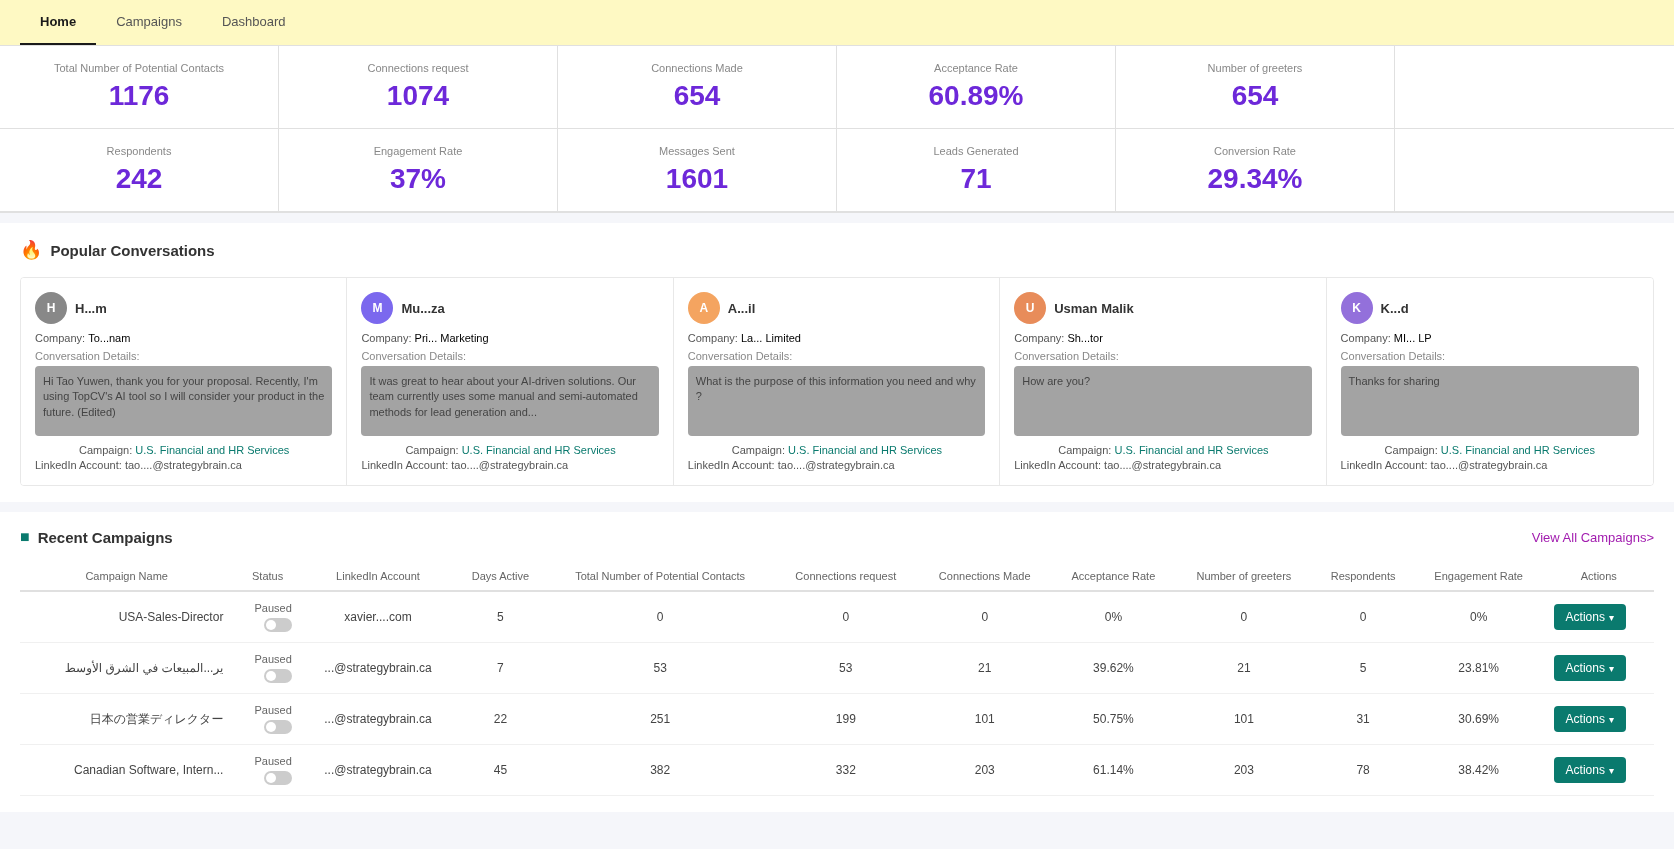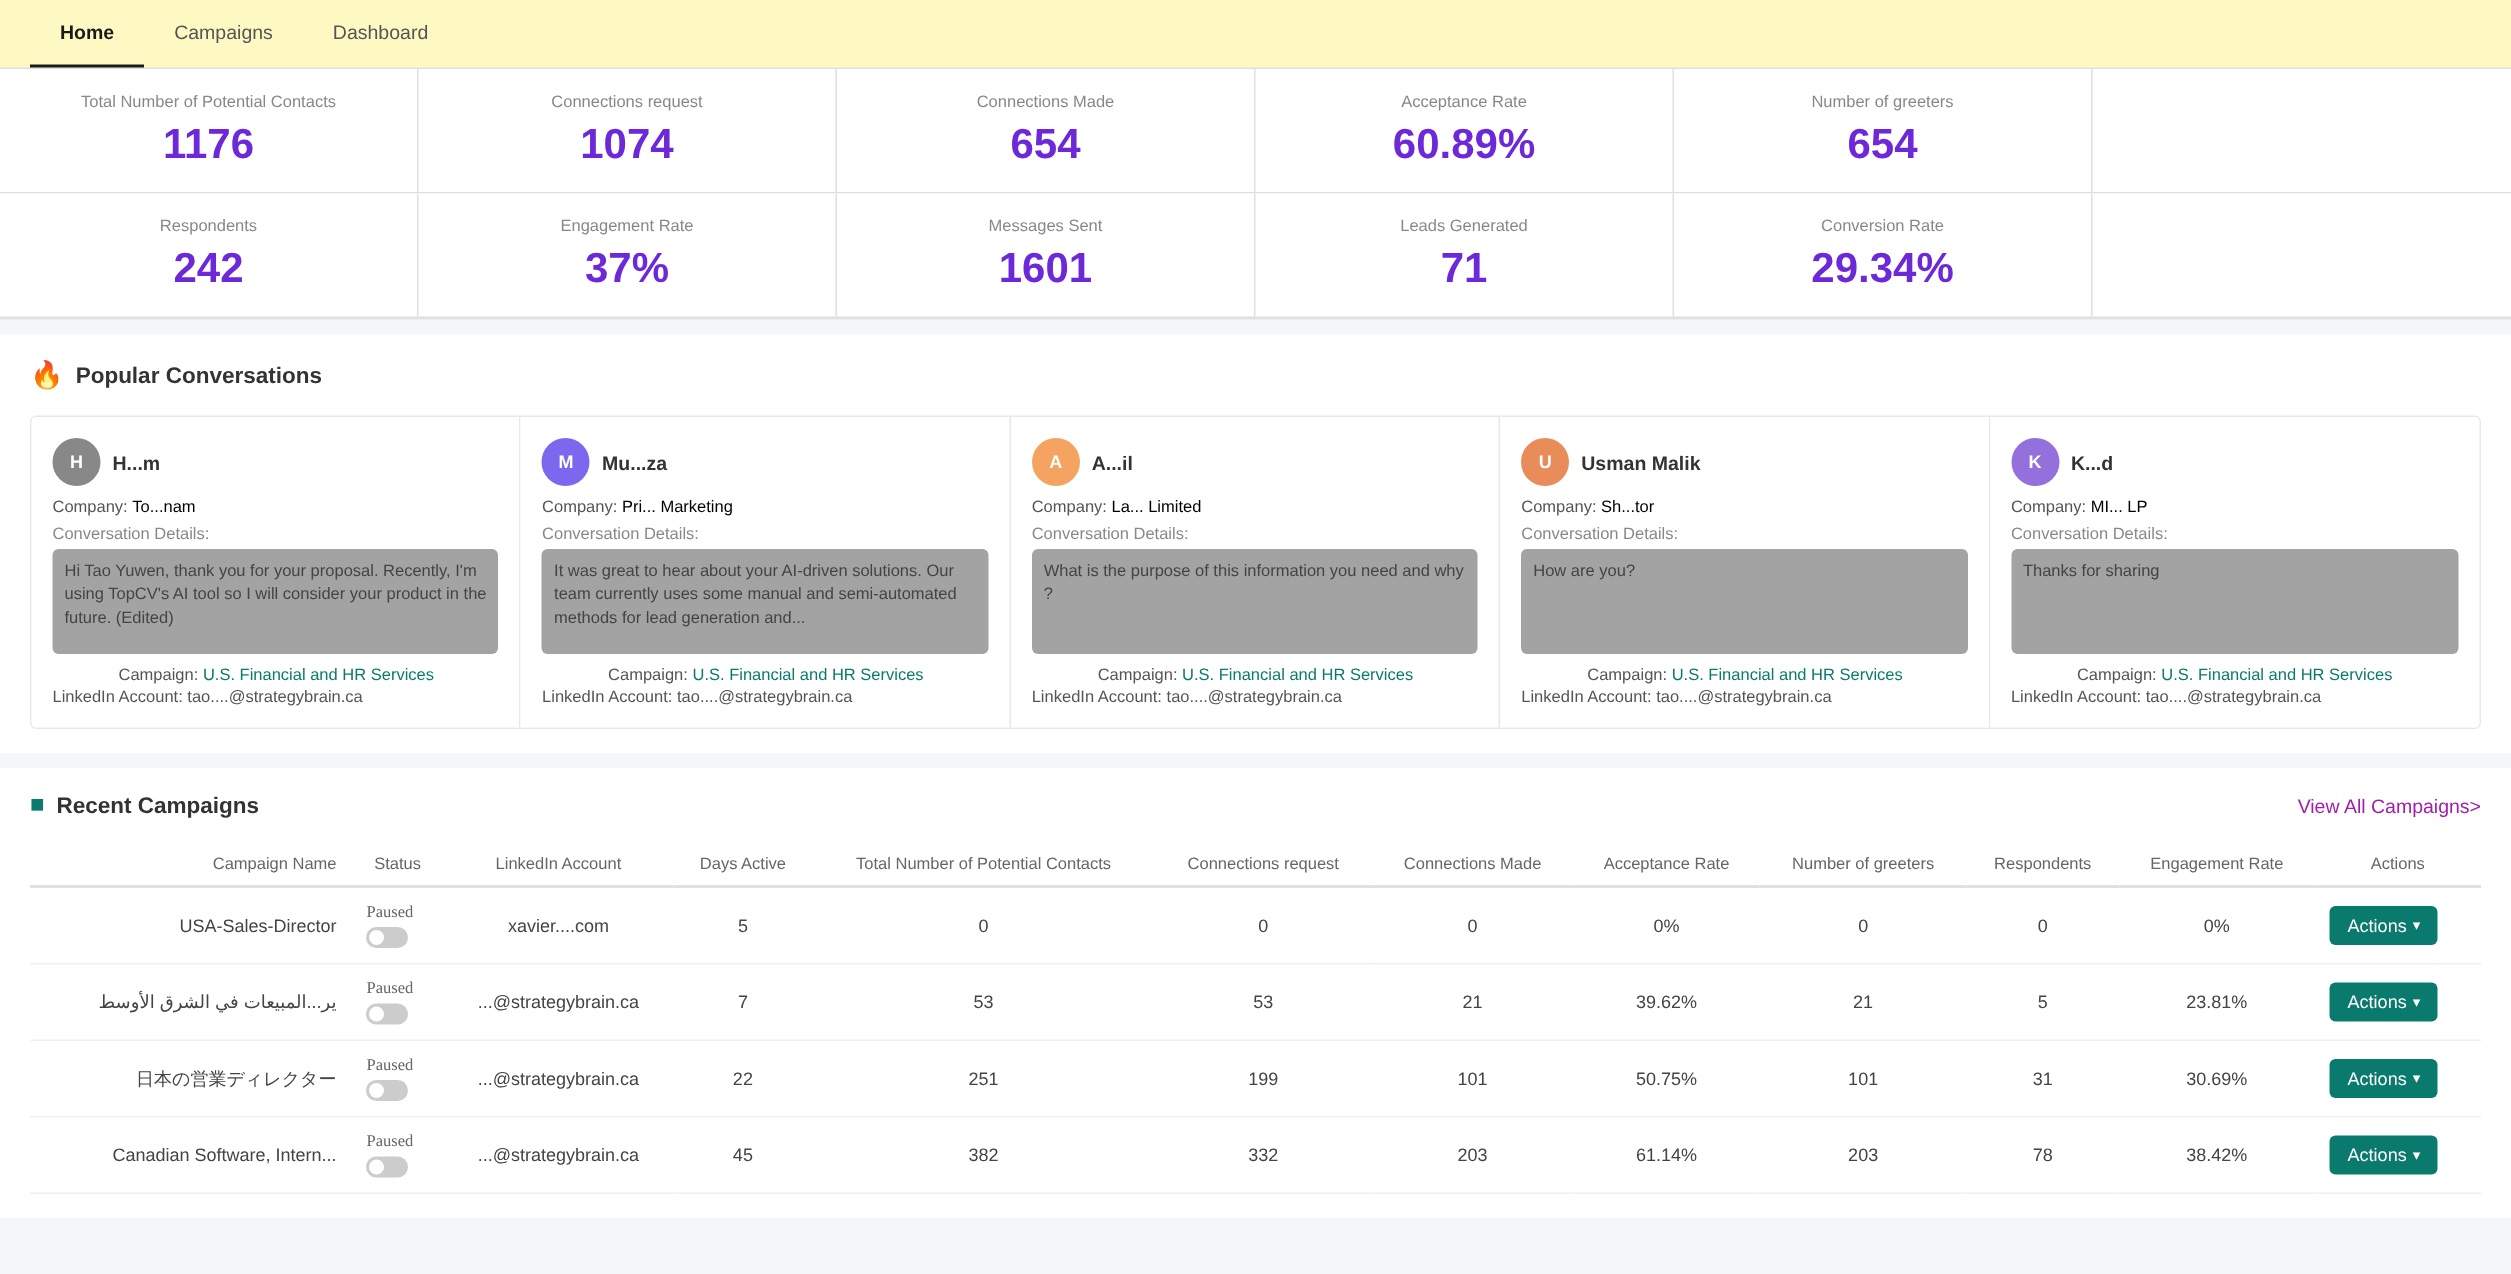--- a/index.html
+++ b/index.html
@@ -41,28 +41,28 @@
     
     .campaigns-section { background: #fff; margin-top: 10px; padding: 16px 20px; }
     .campaigns-header { display: flex; justify-content: space-between; align-items: center; margin-bottom: 16px; }
     .campaigns-title { display: flex; align-items: center; gap: 8px; font-size: 15px; font-weight: 600; }
     .campaigns-title .icon { color: #0a7a6e; font-size: 16px; }
     .view-all { font-size: 13px; color: #a21caf; cursor: pointer; display: flex; align-items: center; gap: 2px; }
     
     table { width: 100%; border-collapse: collapse; }
     thead tr { border-bottom: 2px solid #e0e0e0; }
     th { font-size: 11px; color: #666; font-weight: 500; padding: 8px 10px; text-align: center; white-space: nowrap; }
-    th:first-child { text-align: right; }
+    th:first-child { text-align: center; }
     td { font-size: 12px; padding: 10px 10px; text-align: center; border-bottom: 1px solid #f0f0f0; color: #444; }
     td:first-child { text-align: right; }
     
     .status-badge { font-size: 11px; color: #666; margin-bottom: 4px; }
     .toggle { width: 28px; height: 14px; background: #ccc; border-radius: 7px; position: relative; display: inline-block; }
     .toggle::after { content: ''; position: absolute; width: 10px; height: 10px; background: #fff; border-radius: 50%; top: 2px; left: 2px; }
-    .status-wrap { display: flex; flex-direction: column; align-items: flex-start; font-family: Liberation Serif, serif; }
+    .status-wrap { display: flex; flex-direction: column; align-items: flex-end; }
     
     .actions-btn { background: #0a7a6e; color: #fff; border: none; border-radius: 4px; padding: 6px 12px; font-size: 12px; cursor: pointer; display: flex; align-items: center; gap: 4px; white-space: nowrap; }
     .actions-btn::after { content: '▾'; font-size: 10px; }
   </style>
 </head>
 <body>
 
 <nav>
   <div class="nav" id="nav-container">
       <div class="nav-item active">Home</div>

